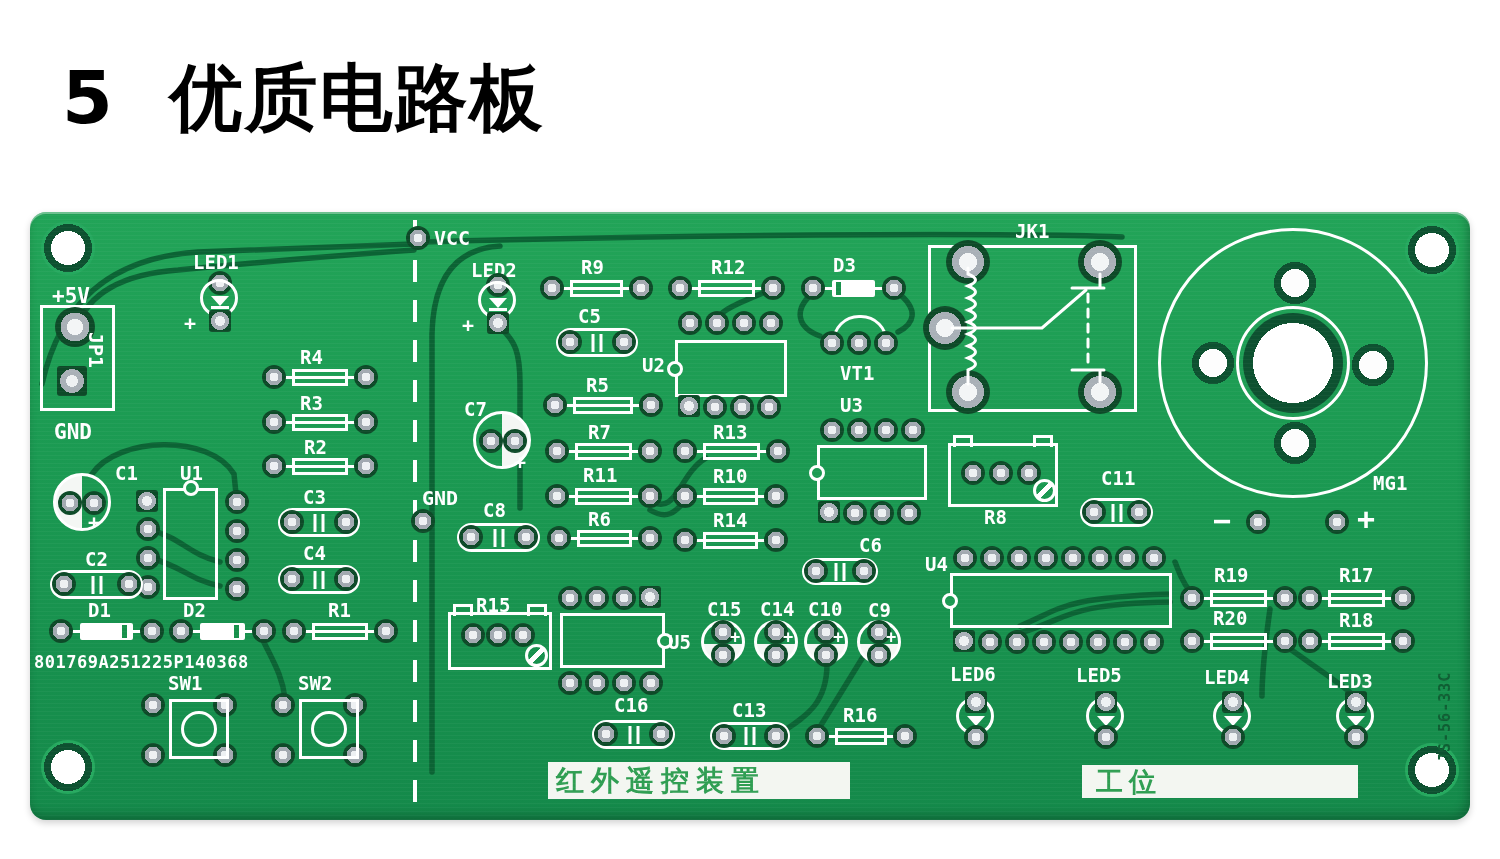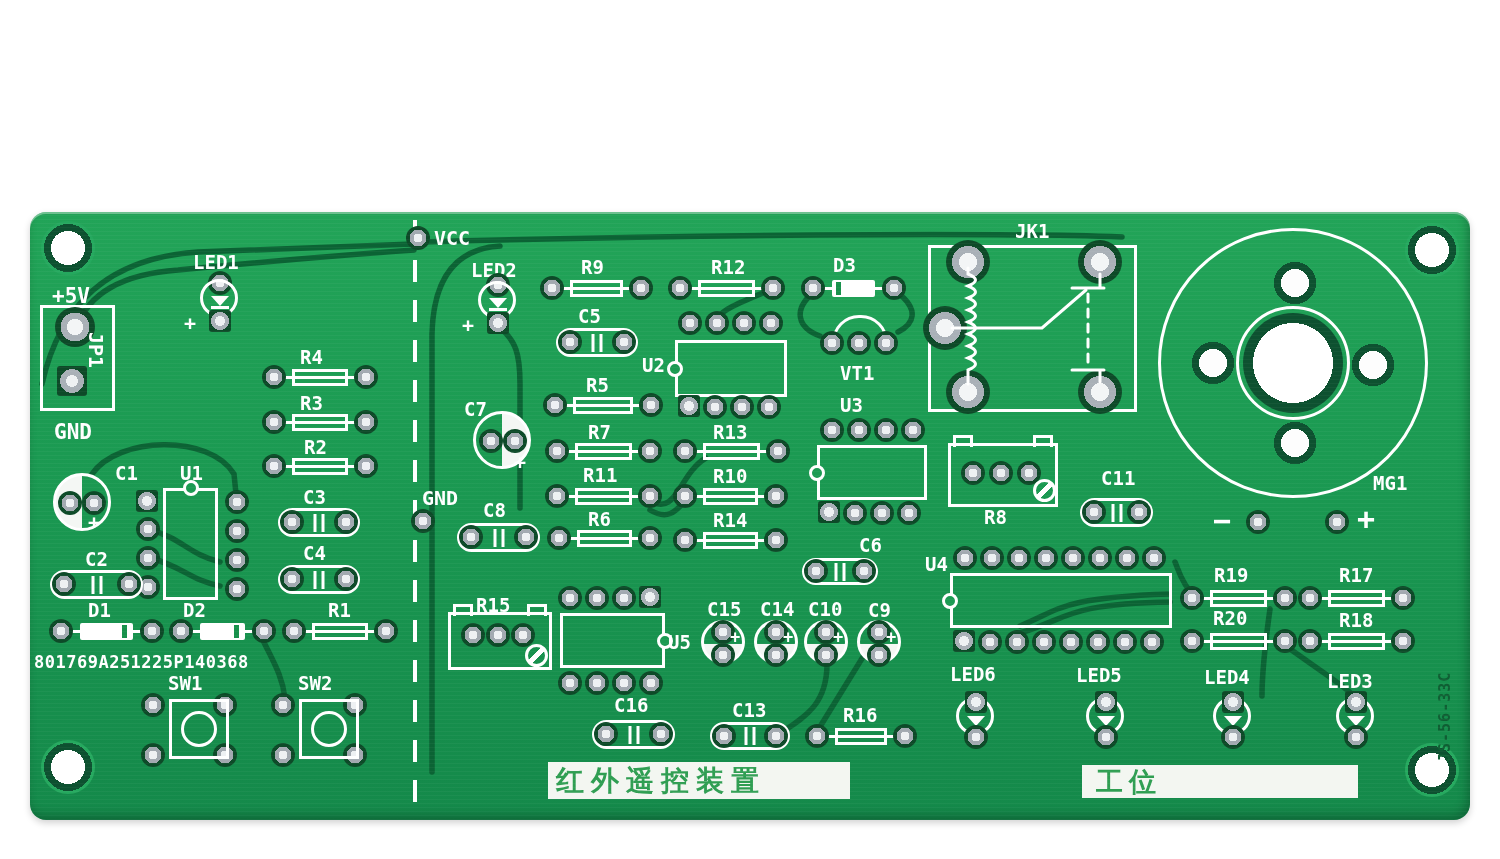--- a/index.html
+++ b/index.html
@@ -91,20 +91,21 @@
   .wbox{position:absolute;background:#f3f6f1;display:flex;align-items:center;
     color:#2f9e52;font-weight:700;font-family:"DejaVu Sans",sans-serif}
   .code{position:absolute;color:#0f5e33;font-weight:700;font-size:15px;letter-spacing:1px;
     transform:rotate(-90deg)}
   .rot90{transform:rotate(90deg);transform-origin:left top}
 </style>
 </head>
 <body>
 
 <div class="page">
+  <div class="title">5  优质电路板</div>
 
   <div class="board">
 
     <svg class="layer" viewBox="0 0 1440 608">
       <g fill="none" stroke="#0b6334" stroke-width="5.5" stroke-linecap="round">
         <path d="M12,172 C30,92 78,46 168,40 L384,32"></path>
         <path d="M48,114 C58,82 92,62 148,58 C210,52 300,44 384,38"></path>
         <path d="M392,30 C650,23 950,20 1092,25"></path>
         <path d="M470,34 Q404,38 402,122 L402,560"></path>
         <path d="M62,262 C88,224 180,222 204,262 L206,282"></path>

